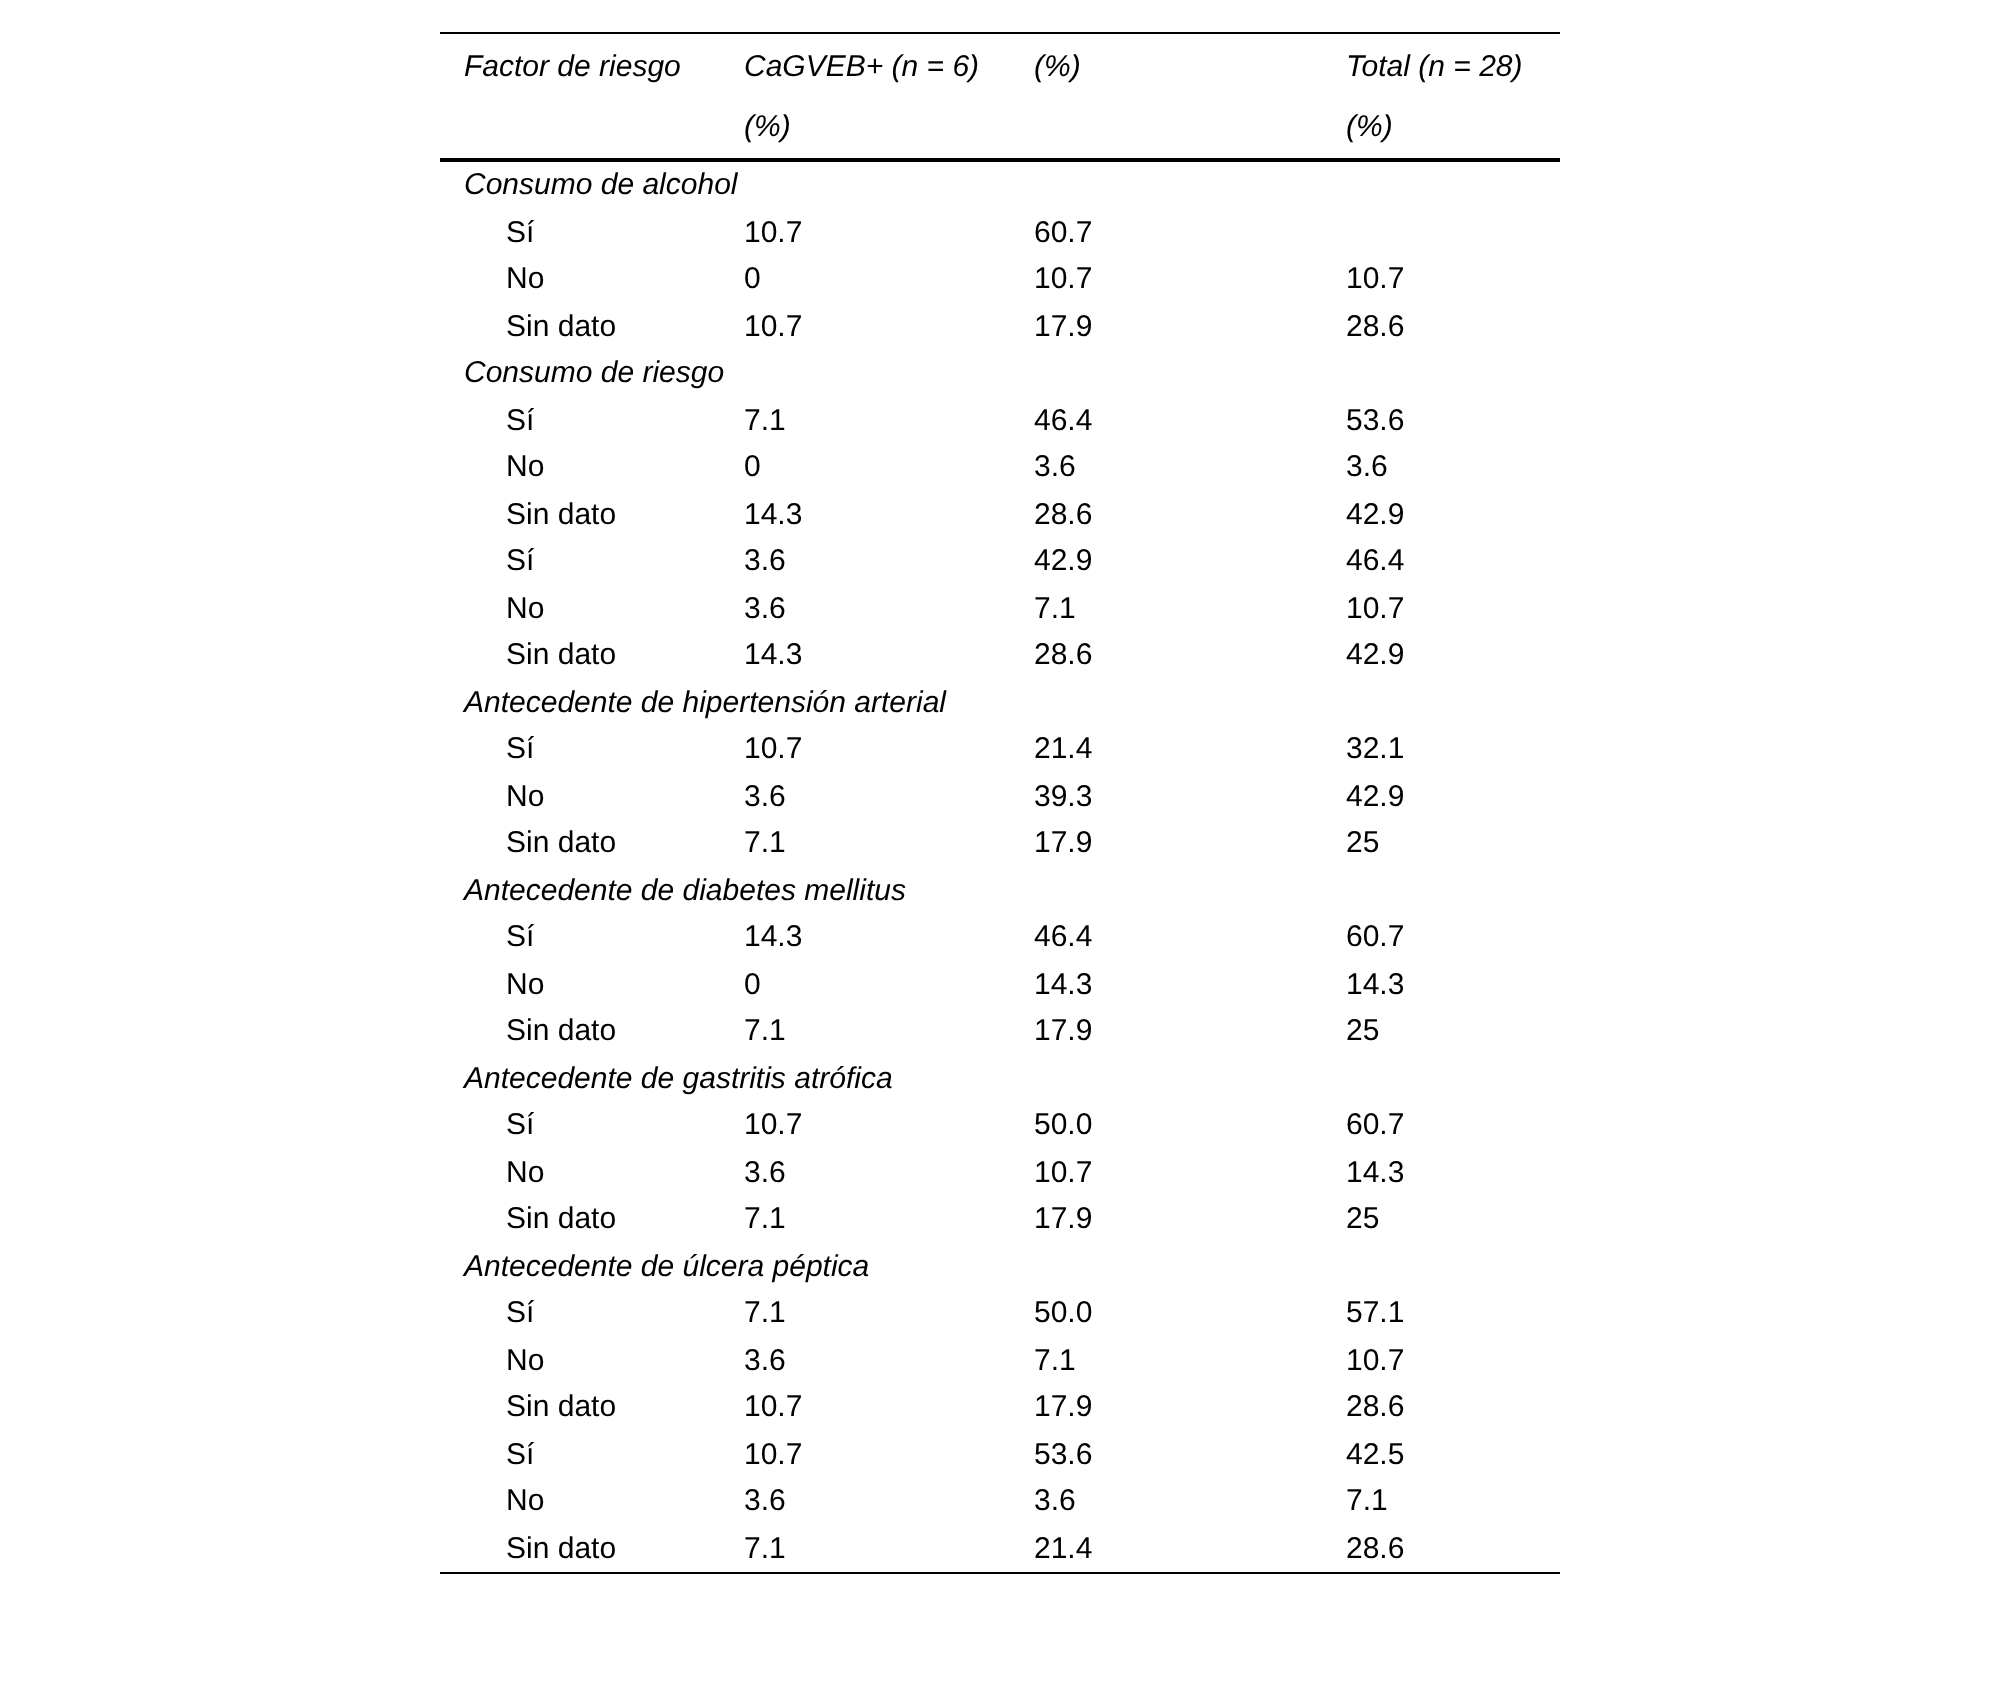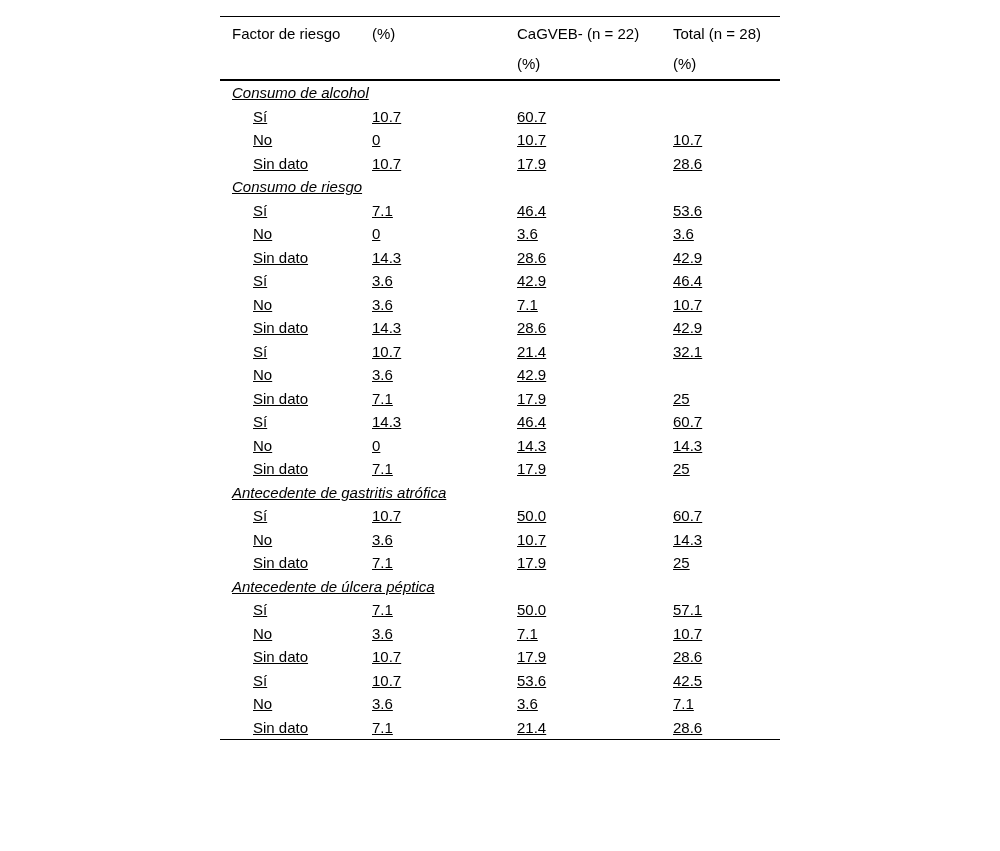--- a/index.html
+++ b/index.html
@@ -21,22 +21,22 @@
   .thead {
     border-bottom: 2px solid #000;
     padding: 2px 0 0 0;
   }
   .hgrid {
     display: grid;
     grid-template-columns: 152px 145px 156px 1fr;
   }
   .hcell { line-height: 30px; }
   .hcell.first { padding-left: 12px; }
-  .hline { height: 30px; }
-  .tbody { padding: 0; text-decoration: underline; }
+  .hline { height: 30px; font-style: italic; }
+  .tbody { padding: 0; }
   .row {
     display: grid;
     grid-template-columns: 152px 145px 156px 1fr;
     line-height: 23.5px;
     height: 23.5px;
     white-space: nowrap;
   }
   .section-row {
     line-height: 23.5px;
     height: 23.5px;
@@ -52,24 +52,24 @@
 <body>
 
 <div class="tbl">
   <div class="thead">
     <div class="hgrid">
       <div class="hcell first">
         <div class="hline">Factor de riesgo</div>
         <div class="hline"></div>
       </div>
       <div class="hcell">
+        <div class="hline">CaGVEB+ (n = 6)</div>
         <div class="hline">(%)</div>
       </div>
       <div class="hcell">
-        <div class="hline">CaGVEB- (n = 22)</div>
         <div class="hline">(%)</div>
       </div>
       <div class="hcell">
         <div class="hline">Total (n = 28)</div>
         <div class="hline">(%)</div>
       </div>
     </div>
   </div>
   <div class="tbody" id="tbody">
       <div class="section-row"><span class="italic">Consumo de alcohol</span><span class="roman"></span></div>
@@ -120,37 +120,40 @@
         <div class="val">3.6</div>
         <div class="val">7.1</div>
         <div class="val">10.7</div>
       </div>
       <div class="row">
         <div class="rlabel">Sin dato</div>
         <div class="val">14.3</div>
         <div class="val">28.6</div>
         <div class="val">42.9</div>
       </div>
+      <div class="section-row"><span class="italic">Antecedente de hipertensión arterial</span><span class="roman"></span></div>
       <div class="row">
         <div class="rlabel">Sí</div>
         <div class="val">10.7</div>
         <div class="val">21.4</div>
         <div class="val">32.1</div>
       </div>
       <div class="row">
         <div class="rlabel">No</div>
         <div class="val">3.6</div>
+        <div class="val">39.3</div>
         <div class="val">42.9</div>
       </div>
       <div class="row">
         <div class="rlabel">Sin dato</div>
         <div class="val">7.1</div>
         <div class="val">17.9</div>
         <div class="val">25</div>
       </div>
+      <div class="section-row"><span class="italic">Antecedente de diabetes mellitus</span><span class="roman"></span></div>
       <div class="row">
         <div class="rlabel">Sí</div>
         <div class="val">14.3</div>
         <div class="val">46.4</div>
         <div class="val">60.7</div>
       </div>
       <div class="row">
         <div class="rlabel">No</div>
         <div class="val">0</div>
         <div class="val">14.3</div>

